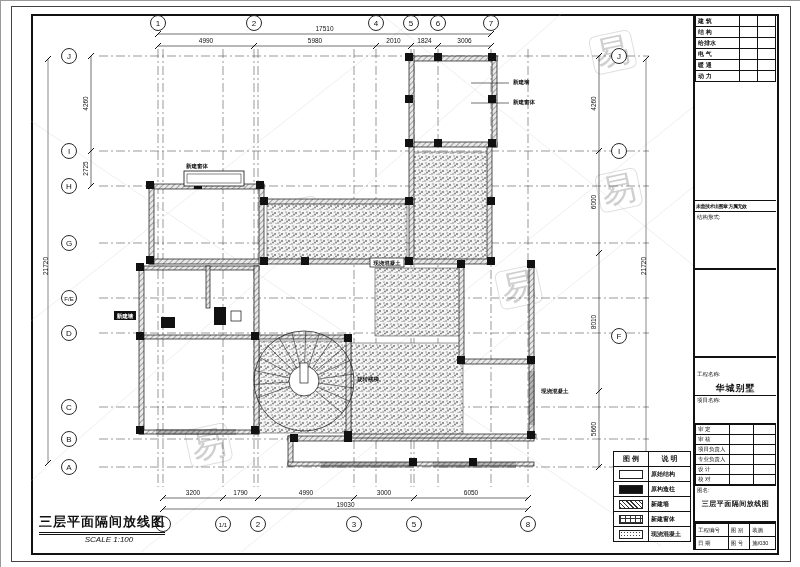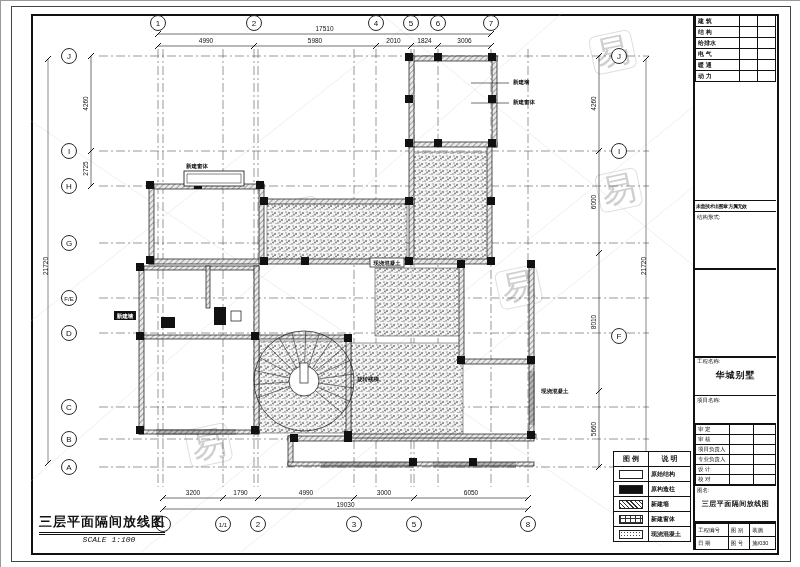--- a/index.html
+++ b/index.html
@@ -17,21 +17,21 @@
     border-left:2px solid #111;display:flex;flex-direction:column;background:#fff;
   }
   .panel *{box-sizing:border-box;}
   .disc-table{width:100%;border-collapse:collapse;}
   .disc-table td{border:1px solid #111;font-size:6px;font-weight:bold;height:11px;padding:0 2px;white-space:nowrap;}
   .disc-table td.v{width:18px;}
   .spacer{flex:1;}
   .stamp-note{font-size:5px;font-weight:bold;border-top:1px solid #111;border-bottom:1px solid #111;padding:2px 1px;white-space:nowrap;letter-spacing:-0.5px;}
   .form-box{height:58px;border-bottom:2px solid #111;font-size:5.5px;padding:2px;}
   .blank-box{height:88px;border-bottom:2px solid #111;}
-  .proj-box{height:38px;border-bottom:1px solid #111;padding:0 2px;}
+  .proj-box{height:38px;border-bottom:1px solid #111;padding:13px 2px;}
   .proj-label{font-size:5.5px;}
   .proj-value{font-size:9px;font-weight:bold;text-align:center;margin-top:4px;letter-spacing:1px;}
   .item-box{height:28px;border-bottom:1px solid #111;padding:1px 2px;font-size:5.5px;}
   .sign-table{width:100%;border-collapse:collapse;}
   .sign-table td{border:1px solid #111;font-size:5.5px;height:10px;padding:0 2px;white-space:nowrap;}
   .sign-table td.c1{width:34px;}
   .sign-table td.c2{width:24px;}
   .name-box{height:38px;border-top:1px solid #111;border-bottom:2px solid #111;padding:1px 2px;}
   .name-label{font-size:5.5px;}
   .name-value{font-size:7px;font-weight:bold;text-align:center;margin-top:5px;letter-spacing:0.5px;}
@@ -46,21 +46,21 @@
   .legend .hdr{text-align:center;font-size:7px;}
   .swatch{width:22px;height:7px;border:1px solid #222;margin:0 auto;}
   .sw-plain{background:#fff;}
   .sw-solid{background:#111;}
   .sw-hatch{background:repeating-linear-gradient(45deg,#333 0 1px,transparent 1px 3px);}
   .sw-brick{background:repeating-linear-gradient(0deg,#333 0 1px,transparent 1px 4px),repeating-linear-gradient(90deg,#333 0 1px,transparent 1px 5px);}
   .sw-speckle{background-image:radial-gradient(#444 0.7px,transparent 0.8px);background-size:3px 3px;}
   
   .dwg-title{position:absolute;left:38px;top:511px;width:140px;text-align:left;}
   .dwg-title .t{font-size:13px;font-weight:bold;letter-spacing:1px;border-bottom:3px double #111;padding-bottom:1px;display:inline-block;}
-  .dwg-title .s{font-size:8px;font-style:italic;text-align:center;font-family:Liberation Mono, monospace;}
+  .dwg-title .s{font-size:8px;font-style:italic;text-align:center;font-family:Liberation Sans, sans-serif;}
 </style>
 </head>
 <body>
 
 <div class="sheet">
   <div class="outer-frame"></div>
   <div class="inner-frame"></div>
 
   <svg id="plan" class="plan-svg" width="800" height="567" viewBox="0 0 800 567">
       <defs>

